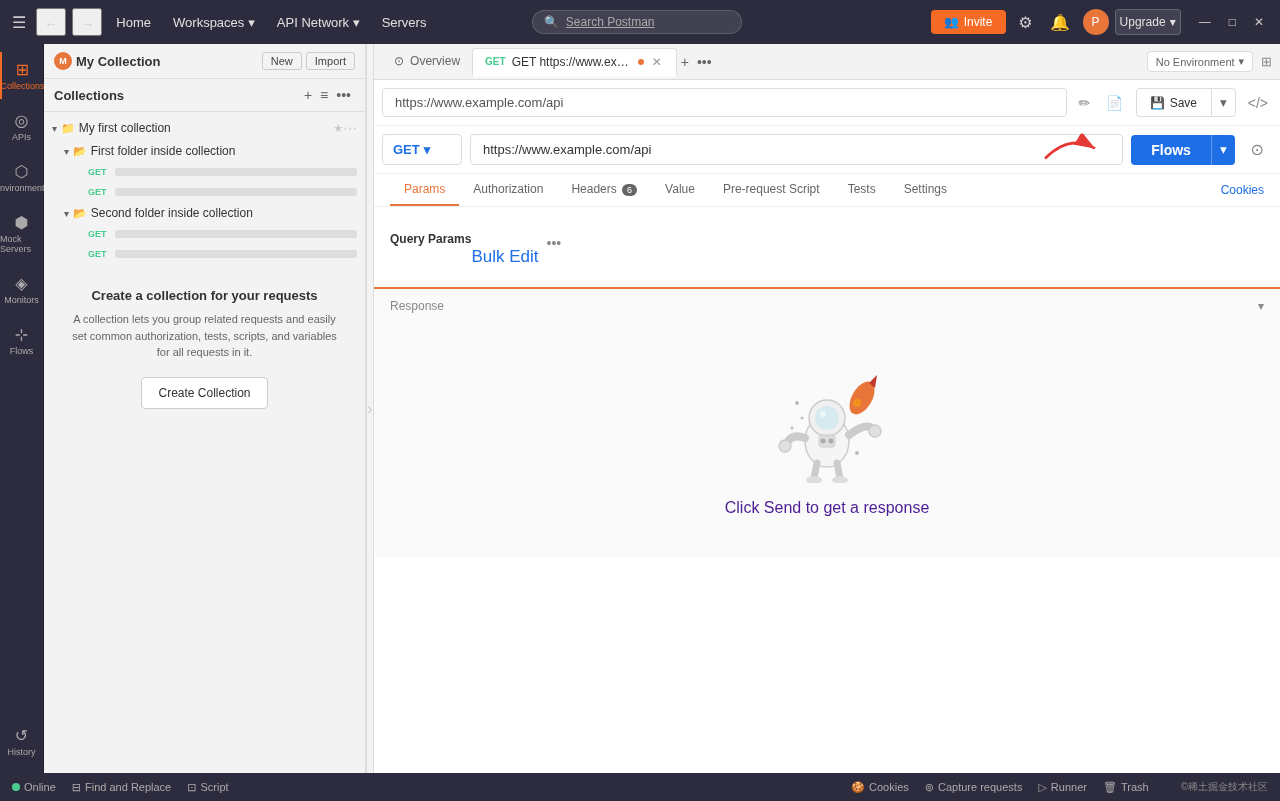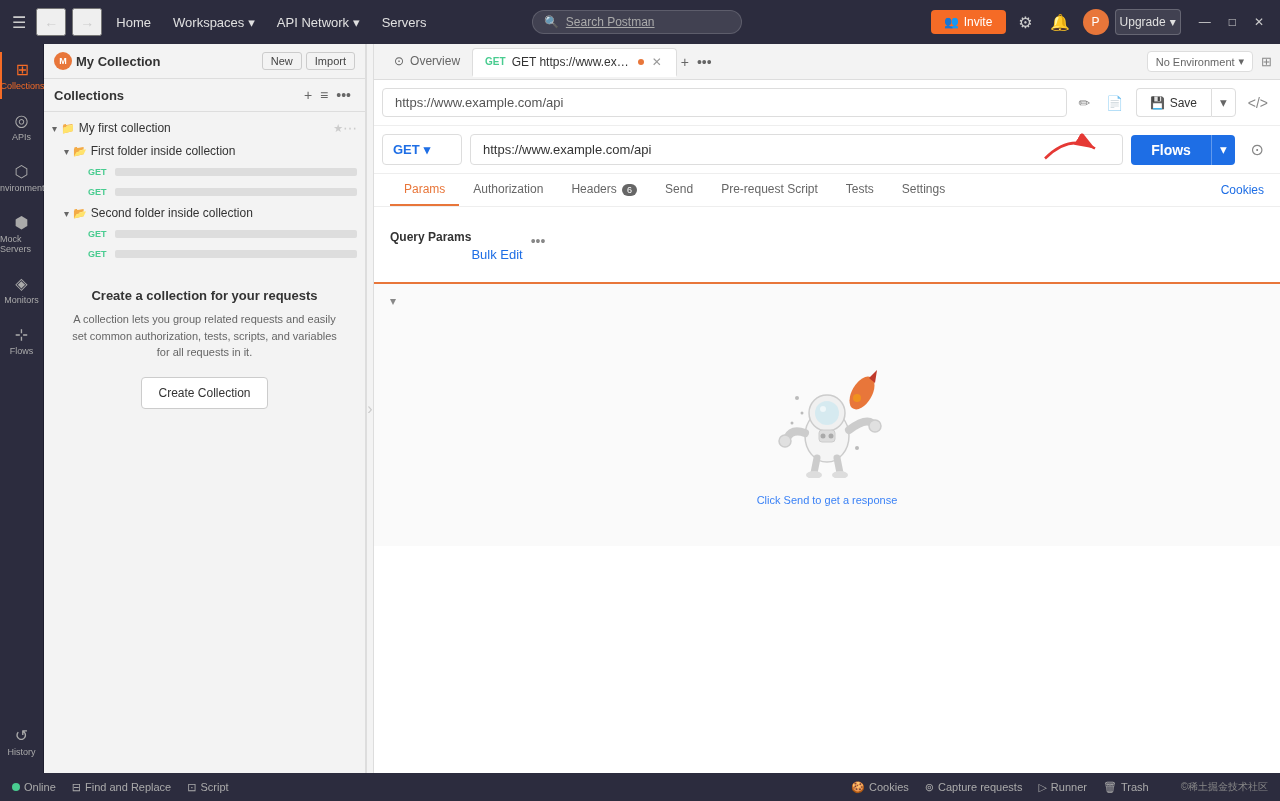--- a/index.html
+++ b/index.html
@@ -95,32 +95,32 @@
     .req-tab.active { color: #e8763a; border-bottom: 2px solid #e8763a; }
     .req-tab-badge { background: #666; color: white; border-radius: 8px; padding: 1px 5px; font-size: 9px; margin-left: 2px; }
     .cookies-link { margin-left: auto; color: #1e6ee5; font-size: 12px; cursor: pointer; text-decoration: none; }
 
     
     .params-section { padding: 12px 16px; }
     .params-title { font-size: 12px; font-weight: 600; color: #333; margin-bottom: 8px; }
     .params-table { width: 100%; border-collapse: collapse; }
     .params-table th { text-align: left; font-size: 11px; font-weight: 600; color: #666; padding: 6px 8px; border-bottom: 1px solid #eee; }
     .params-table td { padding: 6px 8px; border-bottom: 1px solid #f0f0f0; font-size: 12px; color: #aaa; }
-    .bulk-edit-btn { background: none; border: none; color: #1e6ee5; font-size: 13px; cursor: pointer; float: right; margin-top: 28px; }
+    .bulk-edit-btn { background: none; border: none; color: #1e6ee5; font-size: 17px; cursor: pointer; float: right; margin-top: 28px; }
 
     
     .response-section { border-top: 2px solid #e8763a; background: #fafafa; }
     .response-header { display: flex; align-items: center; padding: 10px 16px; cursor: pointer; }
     .response-title { font-size: 12px; color: #888; flex: 1; }
     .response-chevron { color: #888; font-size: 12px; }
 
     
     .empty-response { display: flex; flex-direction: column; align-items: center; justify-content: center; padding: 40px; }
     .astronaut-svg { width: 140px; height: 120px; margin-bottom: 16px; }
-    .empty-response-text { font-size: 11px; color: #3b82f6; }
+    .empty-response-text { font-size: 16px; color: #4c1d95; }
 
     
     .statusbar { display: flex; align-items: center; background: #2c2c3e; height: 28px; padding: 0 12px; gap: 16px; }
     .status-item { display: flex; align-items: center; gap: 4px; color: #aaa; font-size: 11px; cursor: pointer; }
     .status-dot { width: 8px; height: 8px; border-radius: 50%; background: #49cc90; }
     .status-right { margin-left: auto; display: flex; align-items: center; gap: 16px; }
     .watermark { color: #888; font-size: 10px; margin-left: auto; }
 
     
     .splitter { width: 8px; background: #f3f3f3; cursor: col-resize; display: flex; align-items: center; justify-content: center; color: #ccc; border-left: 1px solid #ddd; border-right: 1px solid #ddd; }
@@ -337,37 +337,38 @@
       </div>
     </div>
 
     <div class="req-tabs">
       <div class="req-tab active">Params</div>
       <div class="req-tab">Authorization</div>
       <div class="req-tab">
         <span>Headers</span>
         <span class="req-tab-badge">6</span>
       </div>
-      <div class="req-tab">Send</div>
+      <div class="req-tab">Value</div>
       <div class="req-tab">Pre-request Script</div>
       <div class="req-tab">Tests</div>
       <div class="req-tab">Settings</div>
       <a class="cookies-link">Cookies</a>
     </div>
 
     <div class="params-section">
       <div style="display:flex;align-items:center;margin-bottom:8px;">
         <span class="params-title">Query Params</span>
         <button class="bulk-edit-btn">Bulk Edit</button>
         <button style="background:none;border:none;color:#888;font-size:14px;cursor:pointer;margin-left:8px;">•••</button>
       </div>
     </div>
 
     <div class="response-section">
       <div class="response-header">
+        <span class="response-title">Response</span>
         <span class="response-chevron">▾</span>
       </div>
       <div class="empty-response">
 
         <svg class="astronaut-svg" viewBox="0 0 140 120" xmlns="http://www.w3.org/2000/svg">
 
           <ellipse cx="105" cy="35" rx="10" ry="18" fill="#e8763a" transform="rotate(30 105 35)"></ellipse>
           <polygon points="112,20 120,12 118,25" fill="#c0392b"></polygon>
           <circle cx="100" cy="40" r="4" fill="#f39c12" opacity="0.7"></circle>
 

